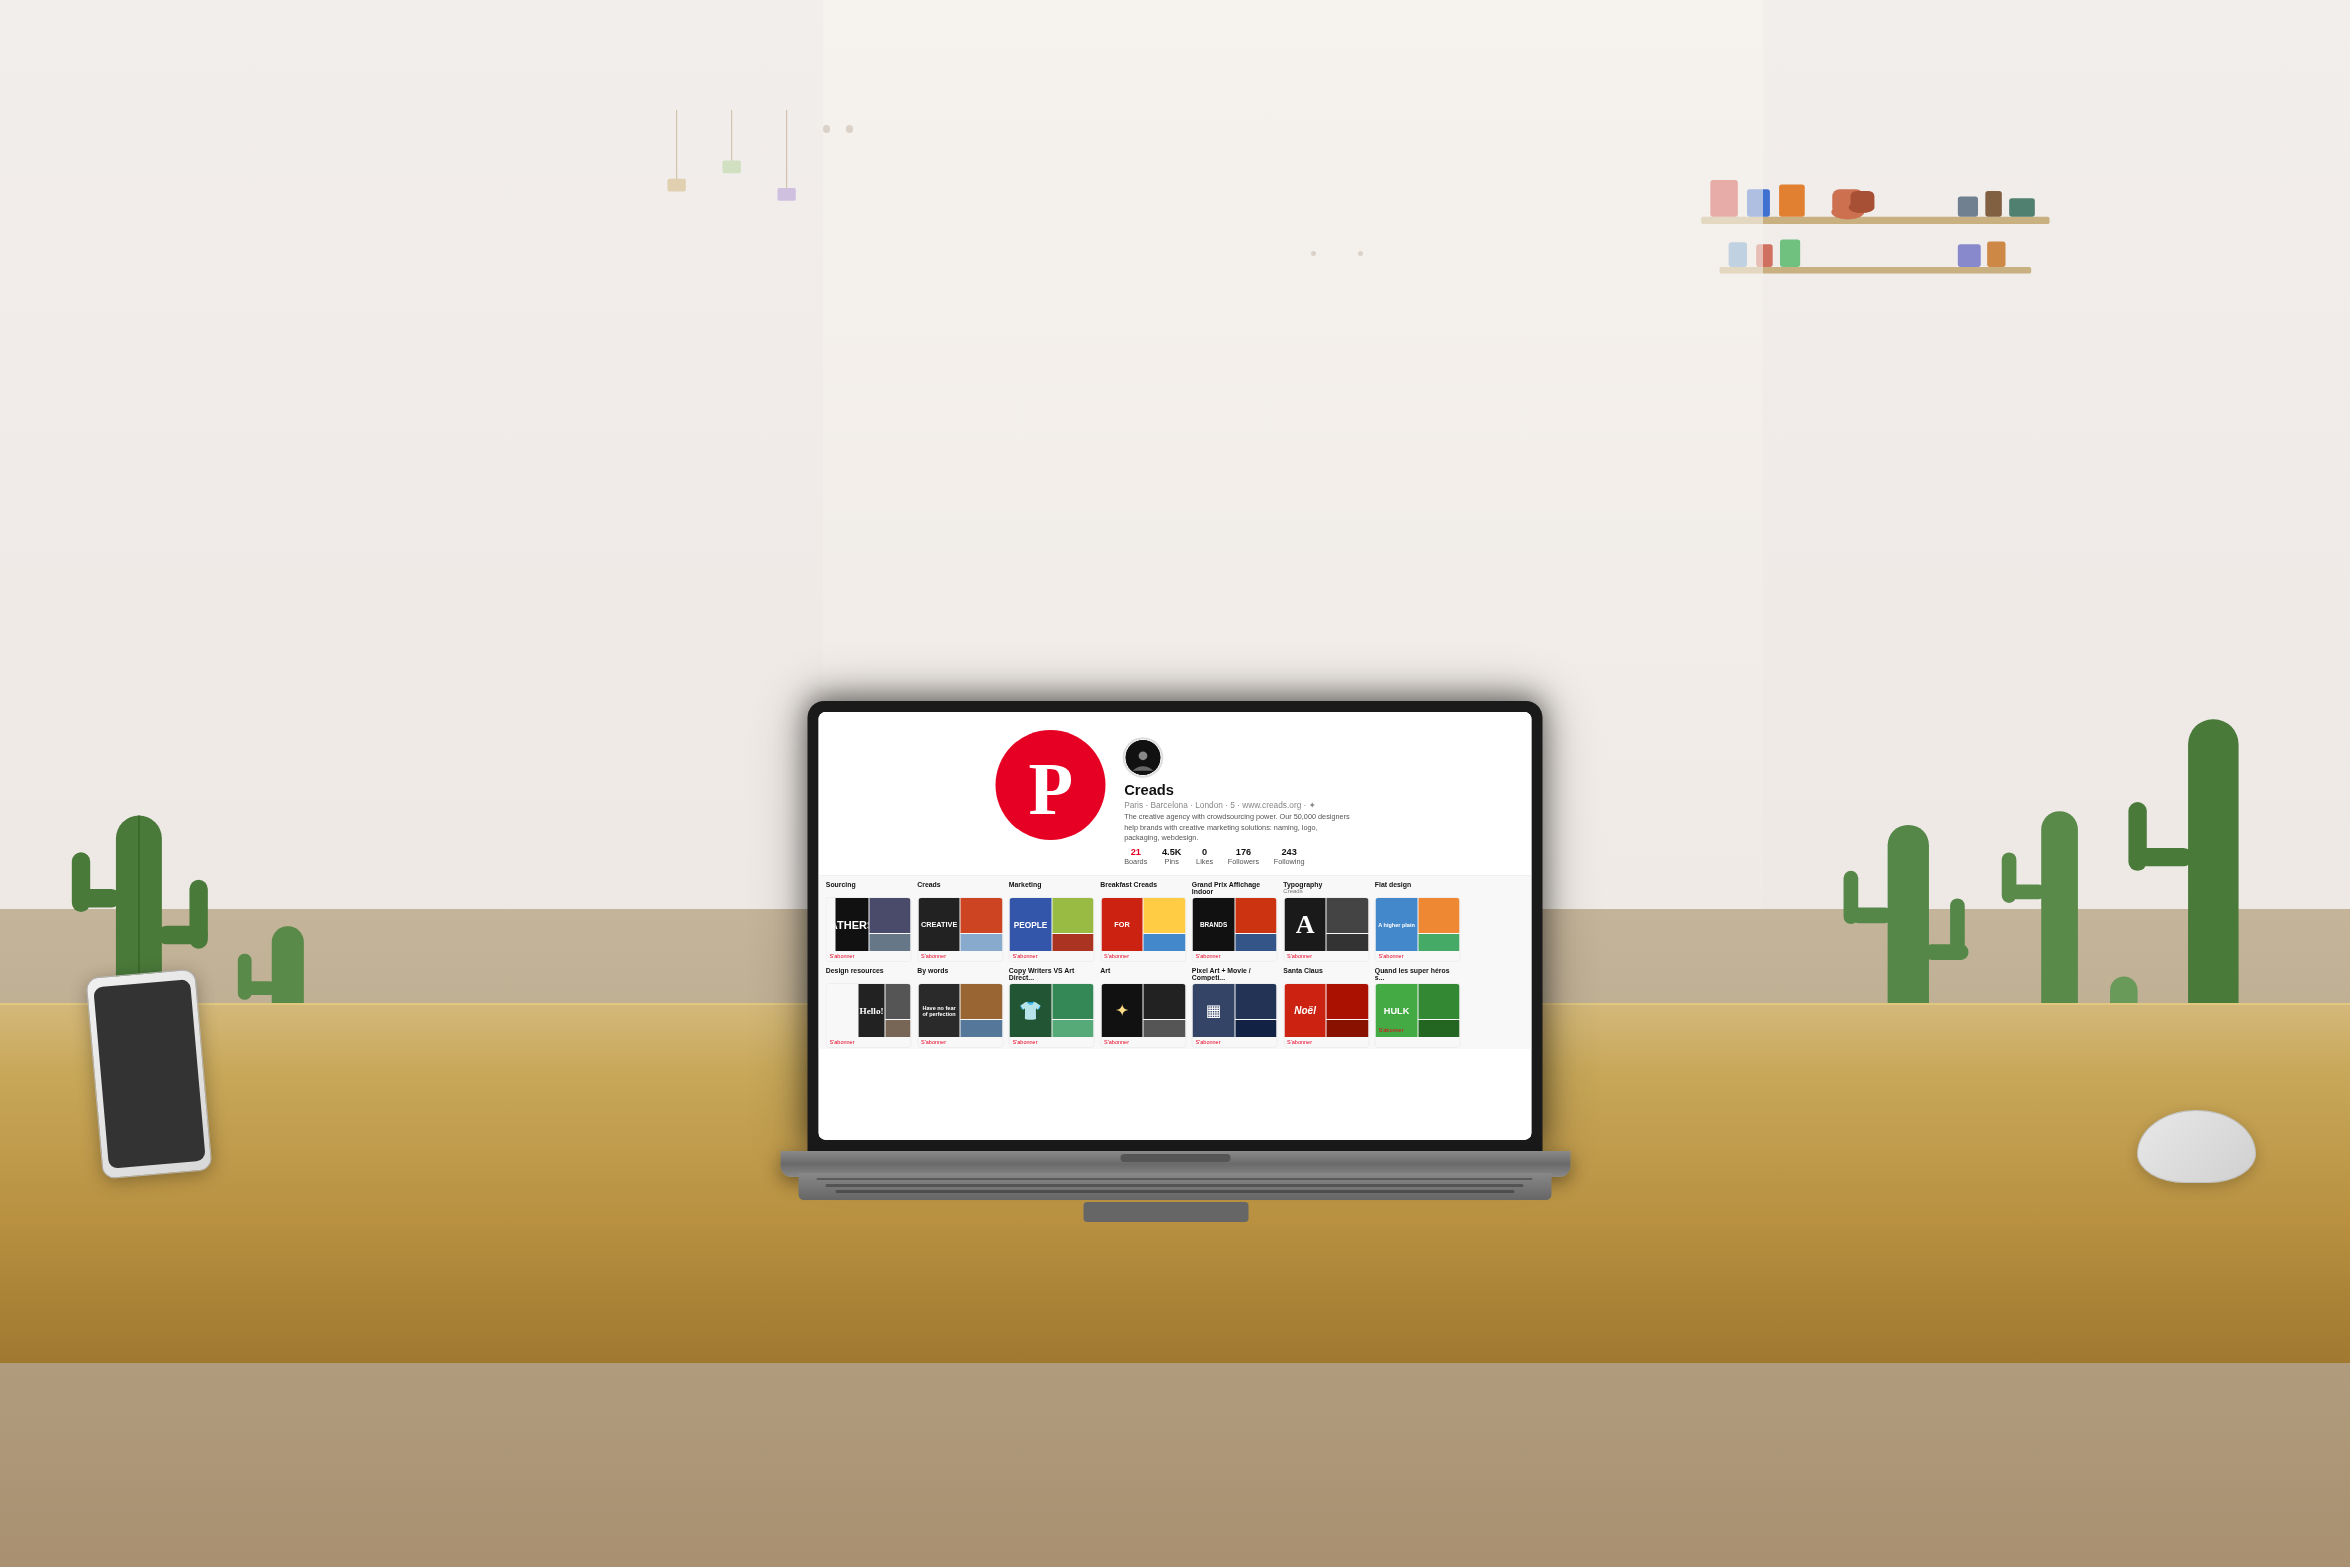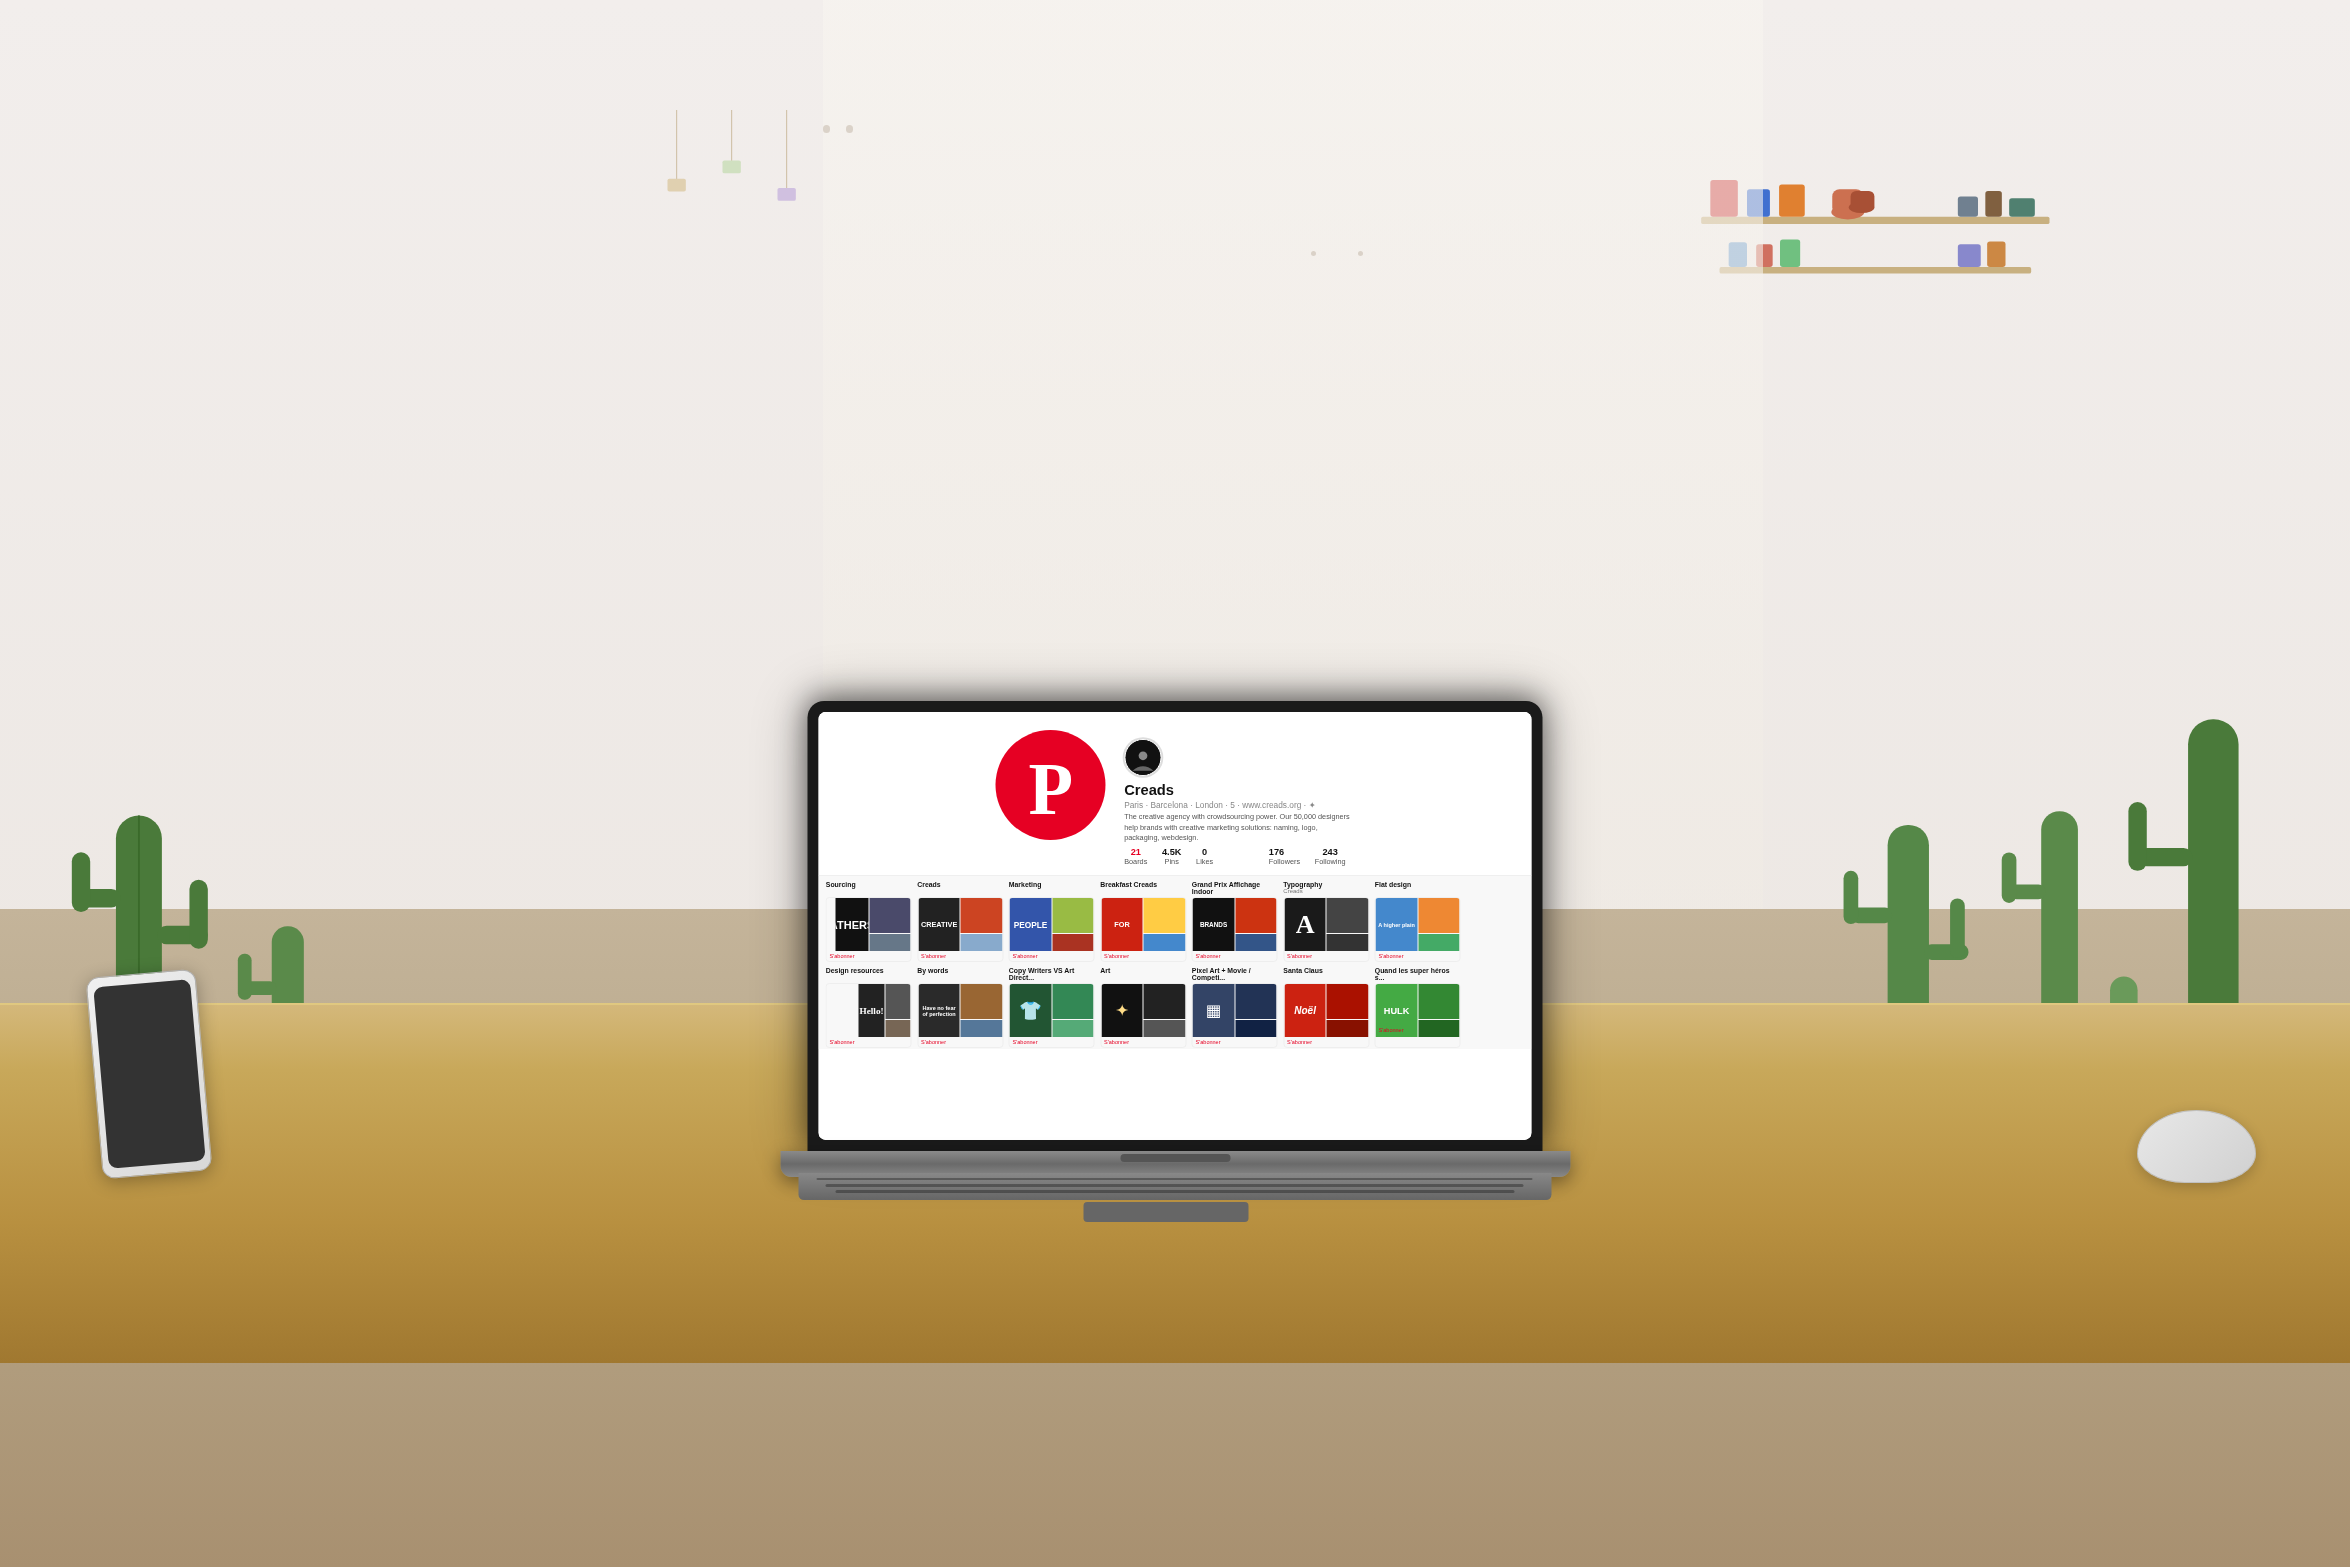--- a/index.html
+++ b/index.html
@@ -282,21 +282,21 @@
                     <div style="font-size:7.3px;color:#555;">Boards</div>
                   </div>
                   <div style="text-align:center;">
                     <div style="font-size:9.2px;font-weight:700;color:#111;">4.5K</div>
                     <div style="font-size:7.3px;color:#555;">Pins</div>
                   </div>
                   <div style="text-align:center;">
                     <div style="font-size:9.2px;font-weight:700;color:#111;">0</div>
                     <div style="font-size:7.3px;color:#555;">Likes</div>
                   </div>
-                  <div style="margin-left:41px;">
+                  <div style="text-align:center;">
                     <div style="font-size:9.2px;font-weight:700;color:#111;">176</div>
                     <div style="font-size:7.3px;color:#555;">Followers</div>
                   </div>
                   <div style="text-align:center;">
                     <div style="font-size:9.2px;font-weight:700;color:#111;">243</div>
                     <div style="font-size:7.3px;color:#555;">Following</div>
                   </div>
                 </div>
               </div>
             </div>

